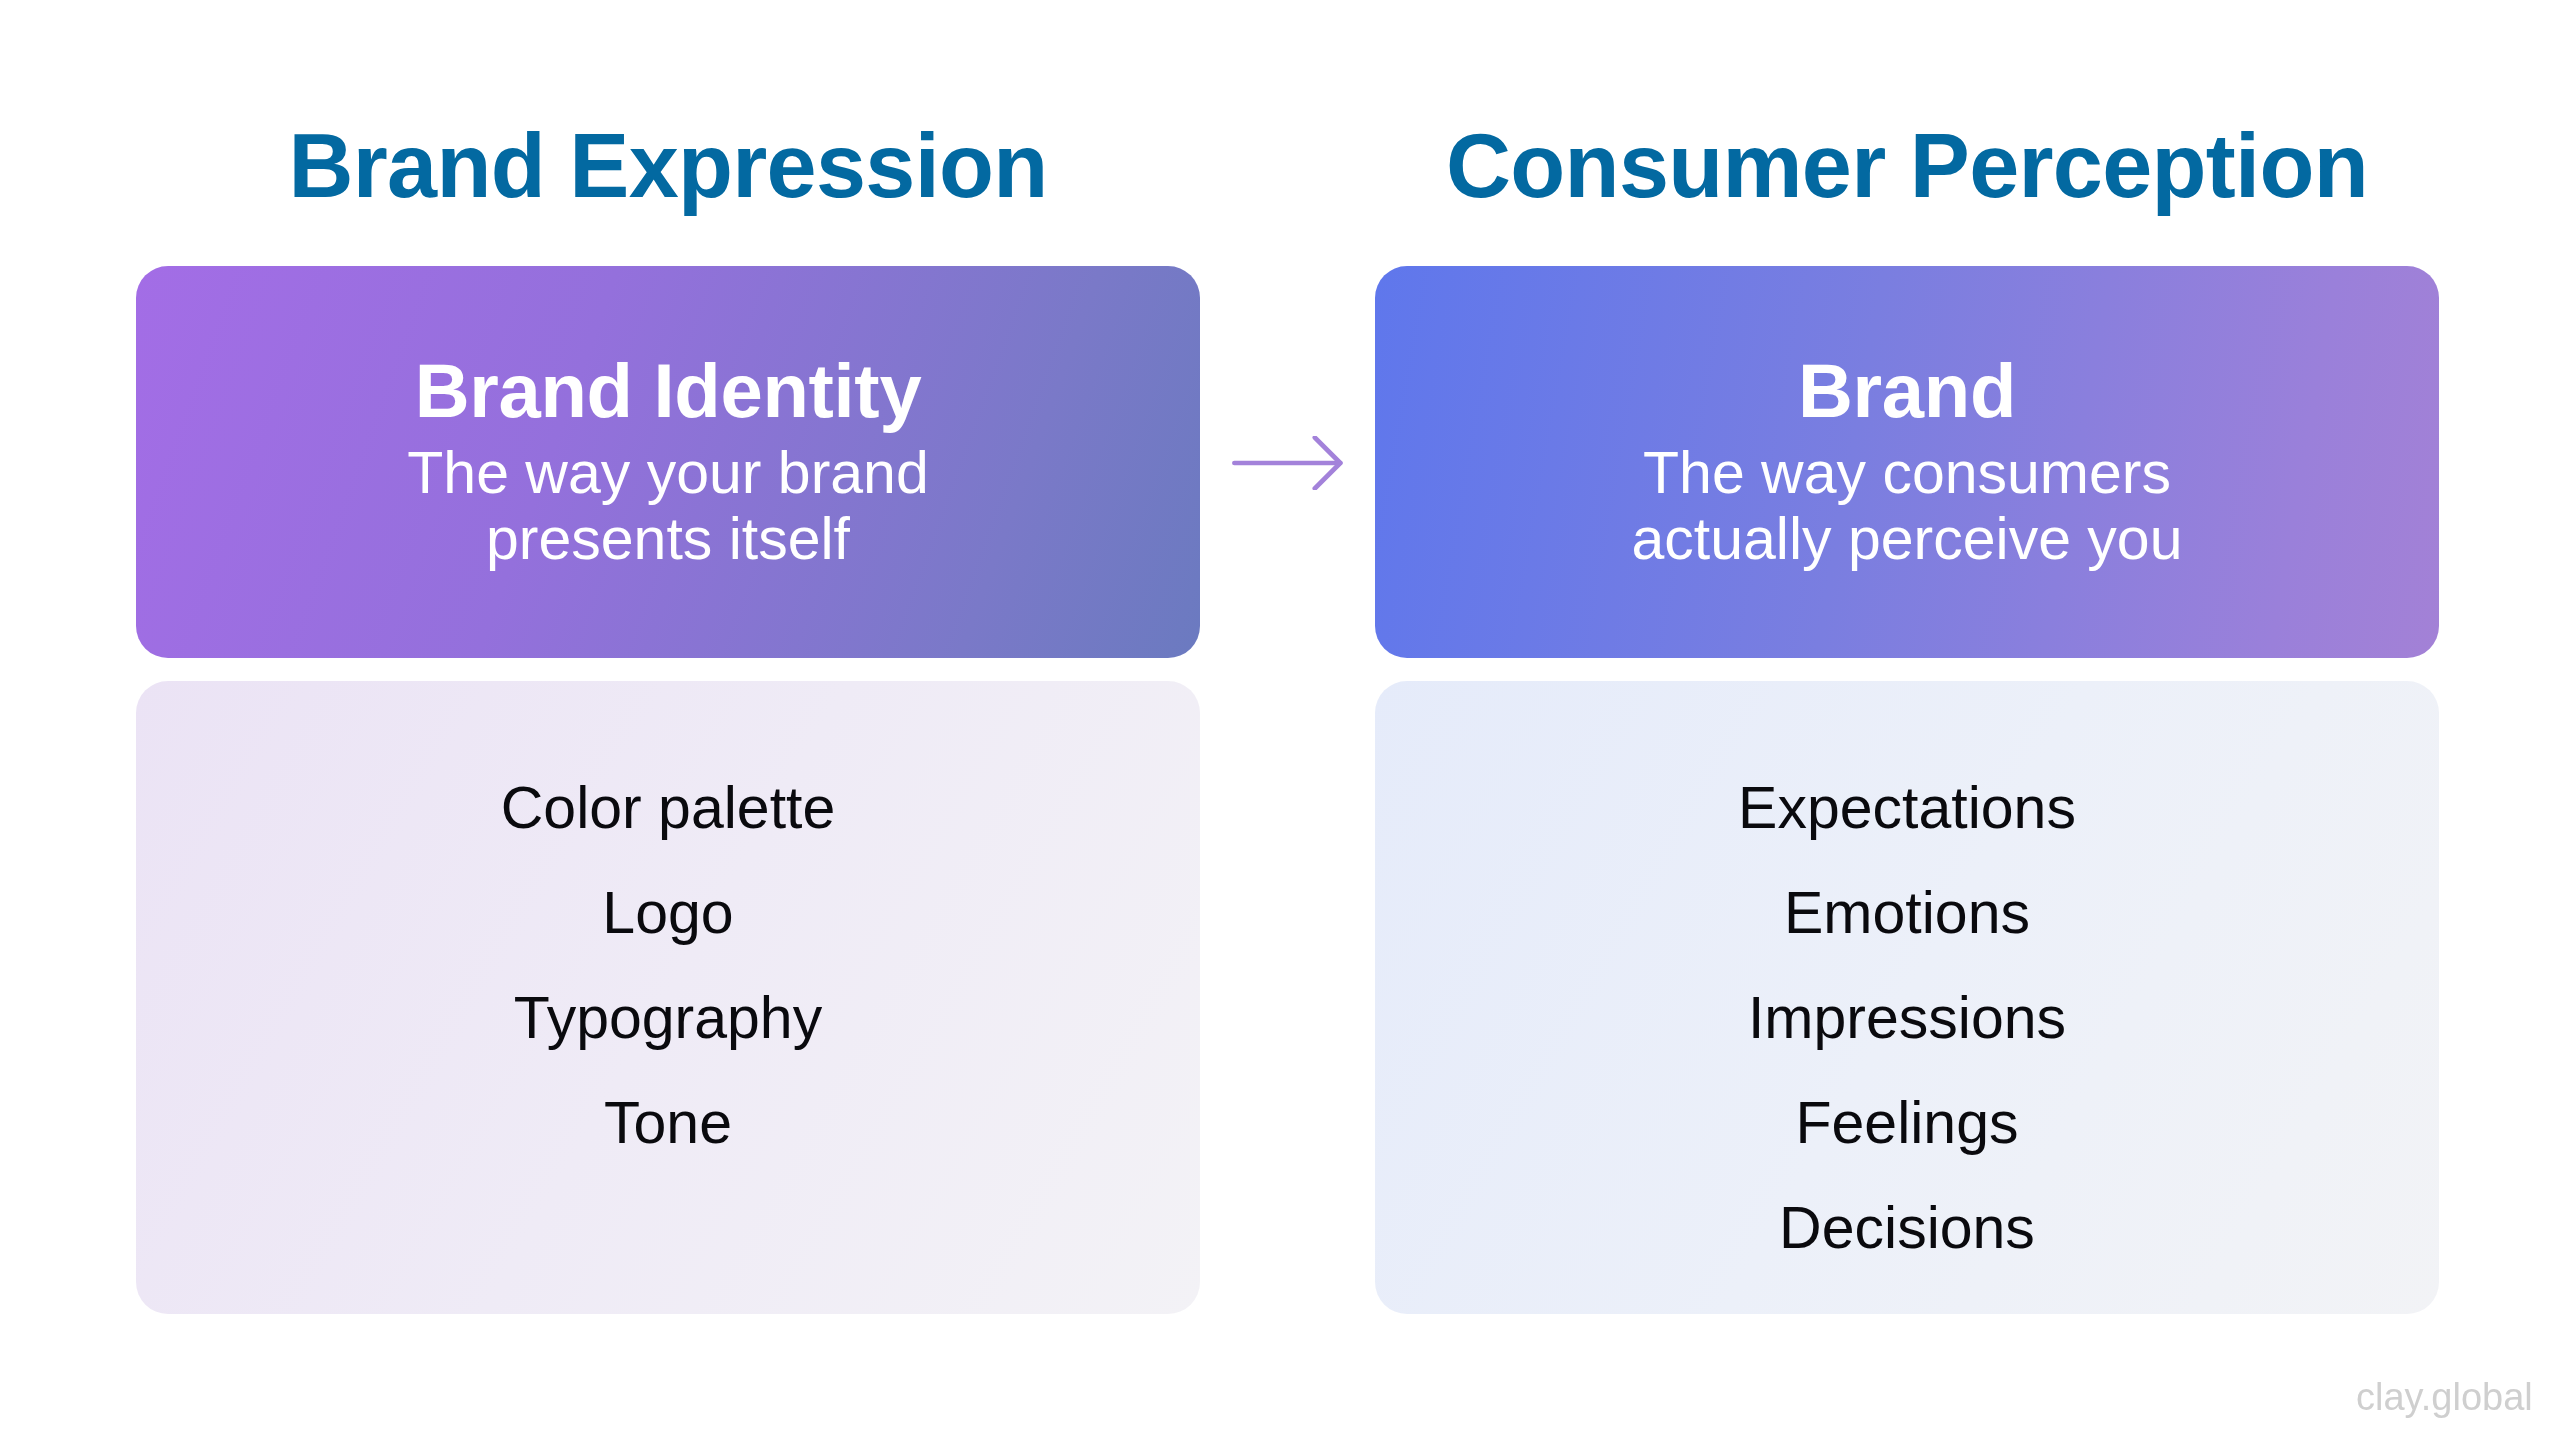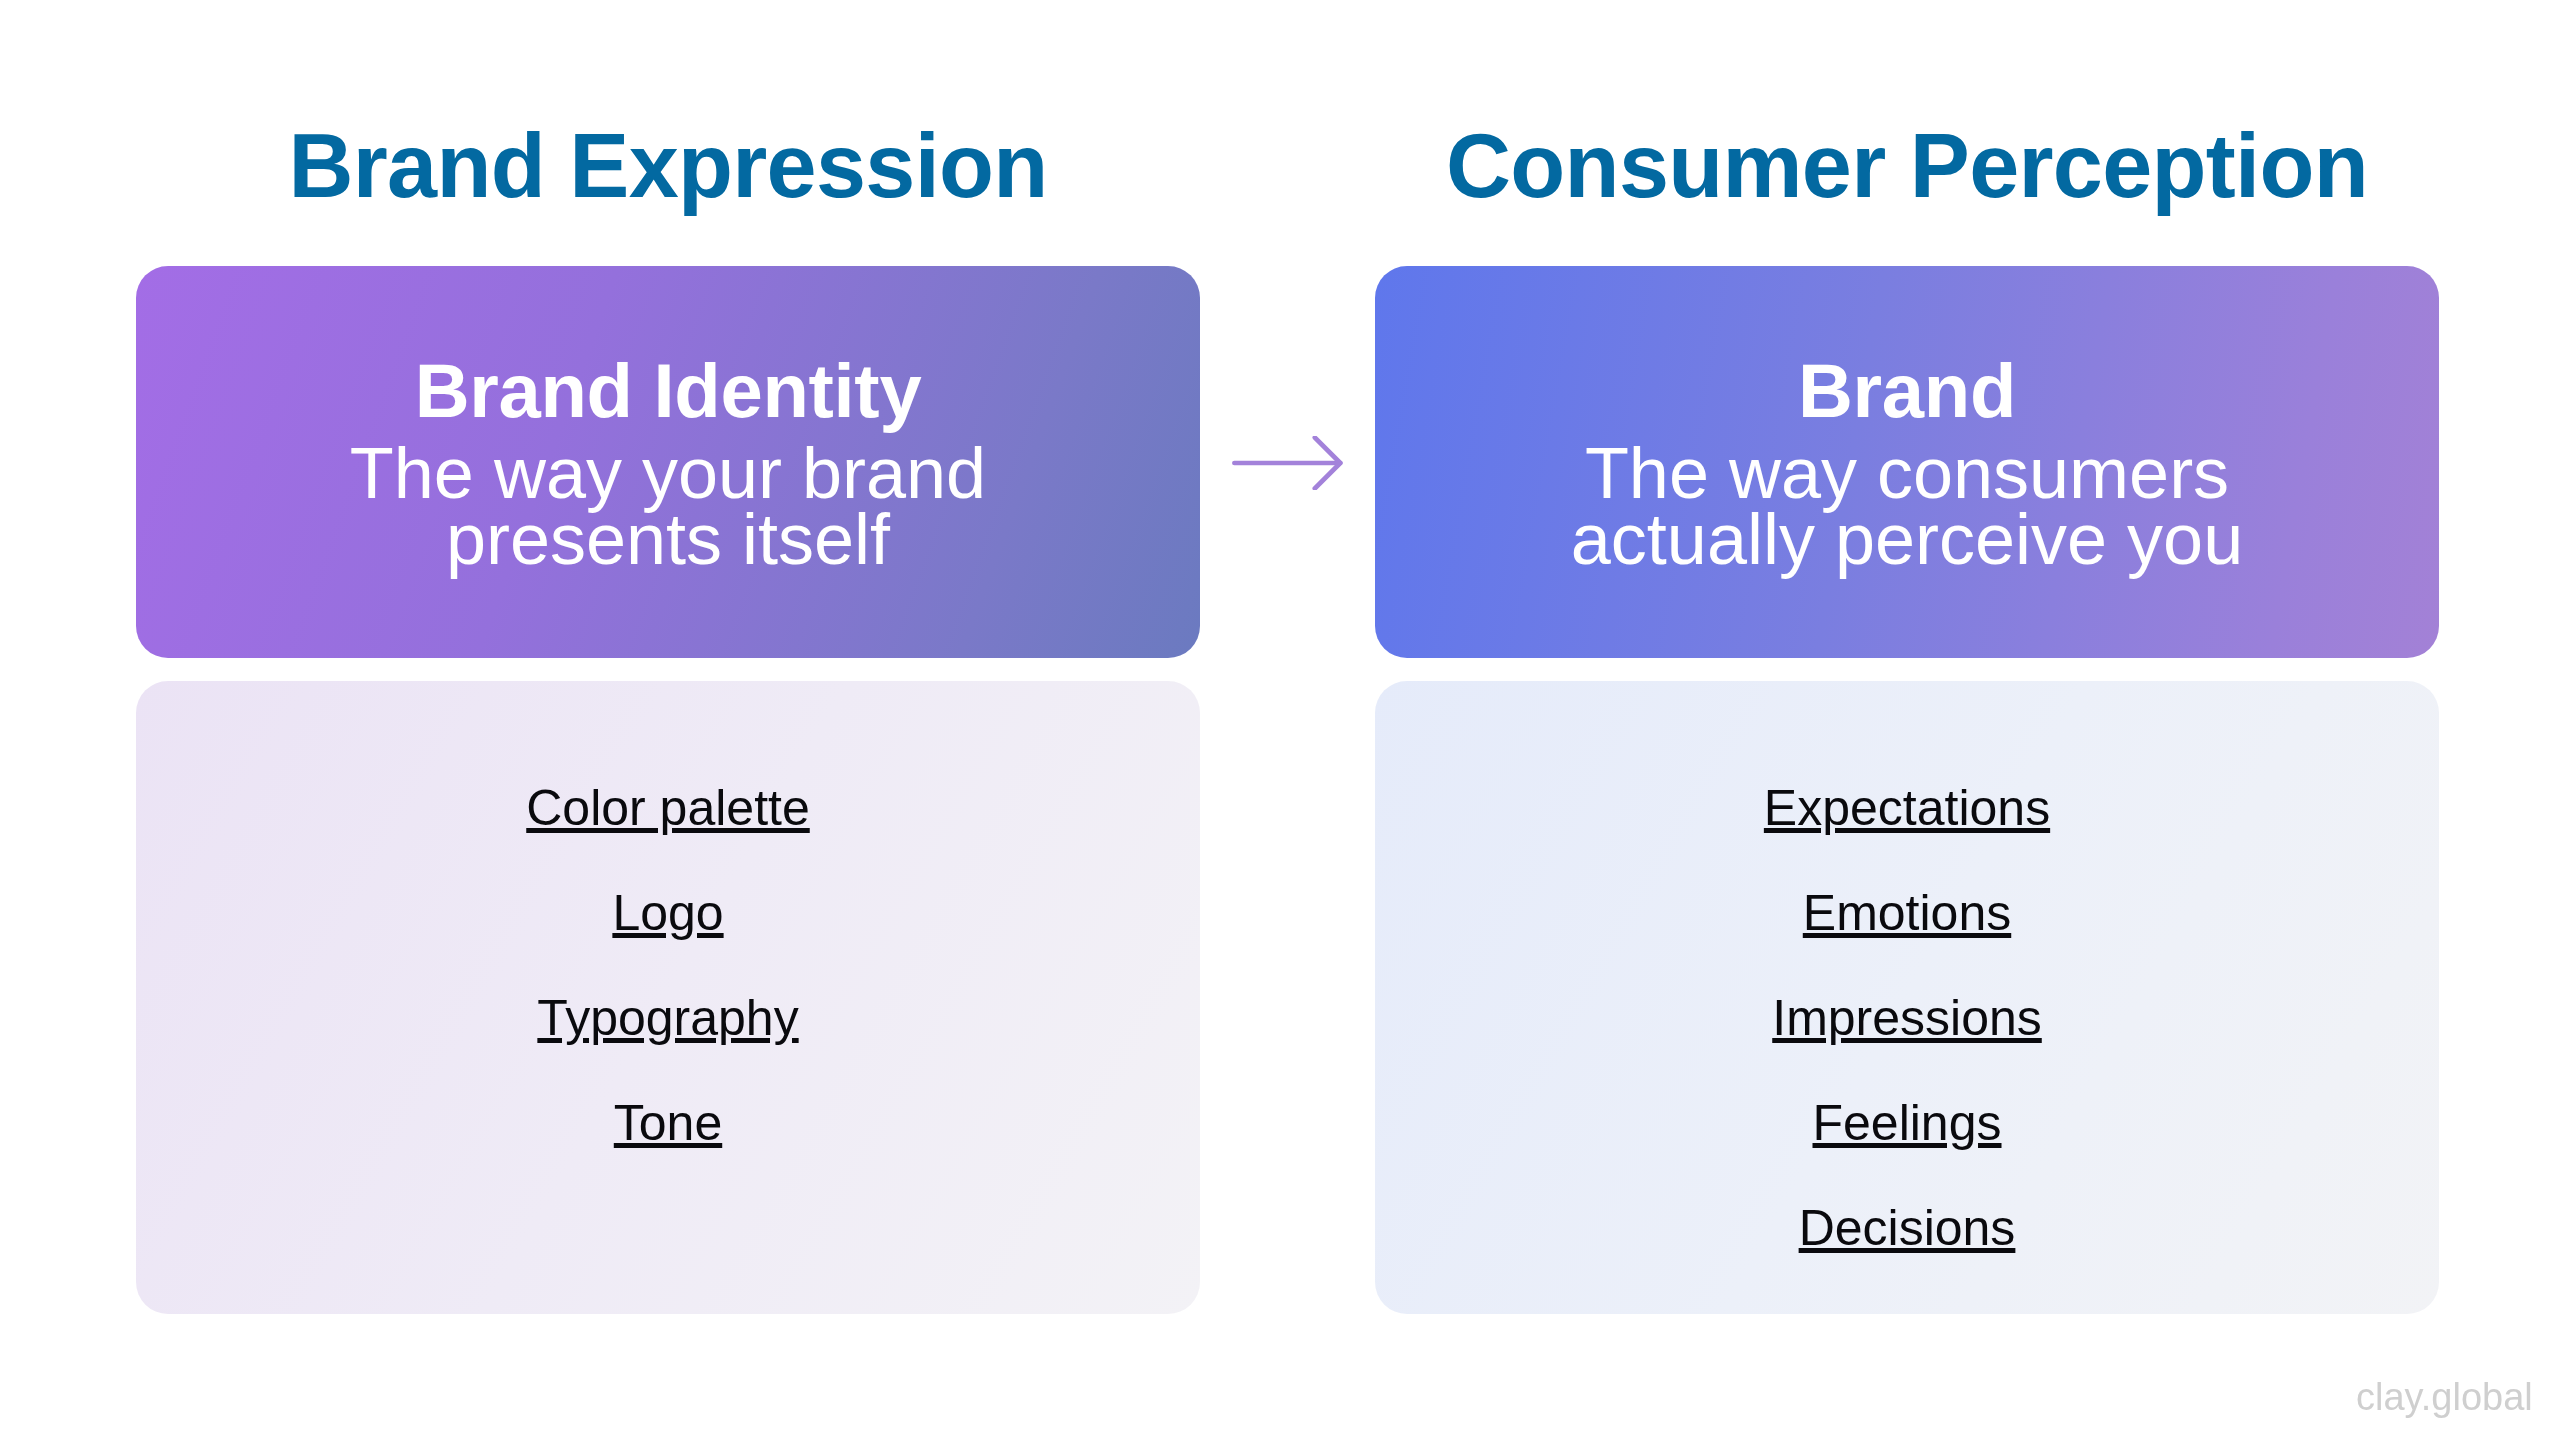--- a/index.html
+++ b/index.html
@@ -4,30 +4,30 @@
 <style>
   html, body { margin: 0; padding: 0; background: #ffffff; }
   body { width: 2576px; height: 1449px; position: relative; overflow: hidden;
          font-family: "Liberation Sans", "DejaVu Sans", sans-serif; color: #0b0b0e; }
   .col-title { position: absolute; top: 113px; width: 1064px; text-align: center;
                font-size: 90px; font-weight: 700; letter-spacing: -0.7px; line-height: 107px; color: #0369a1; }
   .head-card { position: absolute; top: 266px; width: 1064px; height: 392px; border-radius: 32px;
                color: #ffffff; text-align: center; box-sizing: border-box; }
   .head-title { position: absolute; left: 0; right: 0; top: 78px; font-size: 76px; font-weight: 700;
                 line-height: 94px; letter-spacing: -0.3px; }
-  .head-sub { position: absolute; left: 0; right: 0; top: 174px; font-size: 72px; font-weight: 400;
+  .head-sub { position: absolute; left: 0; right: 0; top: 174px; font-size: 59px; font-weight: 400;
               line-height: 66px; }
   .head-sub div { white-space: nowrap; }
   .left-head { left: 136px; background: linear-gradient(110deg, #a36de6 0%, #9470dc 40%, #7a79c8 80%, #6b7ac0 100%); padding-left: 8px; }
   .right-head { left: 1375px; background: linear-gradient(100deg, #5f77ec 0%, #7a7ee0 45%, #9a80da 85%, #a381d6 100%); }
   .list-card { position: absolute; top: 681px; width: 1064px; height: 633px; border-radius: 32px; }
   .left-list { left: 136px; background: linear-gradient(120deg, #ebe3f5 0%, #efebf6 50%, #f3f2f6 100%); }
   .right-list { left: 1375px; background: linear-gradient(120deg, #e5ebfa 0%, #ecf0f9 50%, #f2f3f6 100%); }
   .list { position: absolute; left: 0; right: 0; top: 75px; margin: 0; padding: 0; list-style: none; text-align: center; }
-  .list li { font-size: 50px; line-height: 105px; height: 105px; color: #0a0a0e; white-space: nowrap; text-decoration: underline; }
+  .list li { font-size: 59px; line-height: 105px; height: 105px; color: #0a0a0e; white-space: nowrap; }
   .arrow { position: absolute; left: 1229px; top: 436px; width: 118px; height: 54px; }
   .watermark { position: absolute; left: 2356px; top: 1374px; font-size: 38px; color: #cfcfcf; line-height: 47px; }
 </style>
 </head>
 <body>
 
 <div class="col-title" style="left:136px;">Brand Expression</div>
 
 <div class="head-card left-head">
   <div class="head-title">Brand Identity</div>

